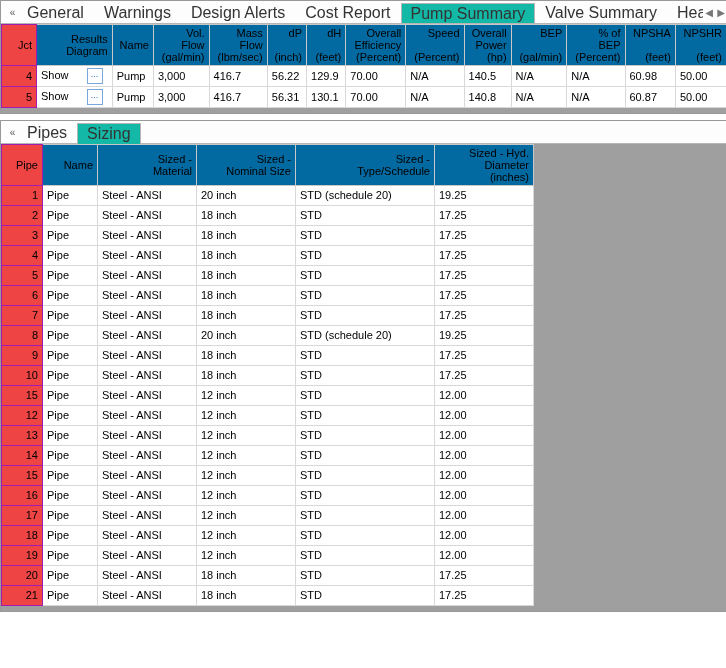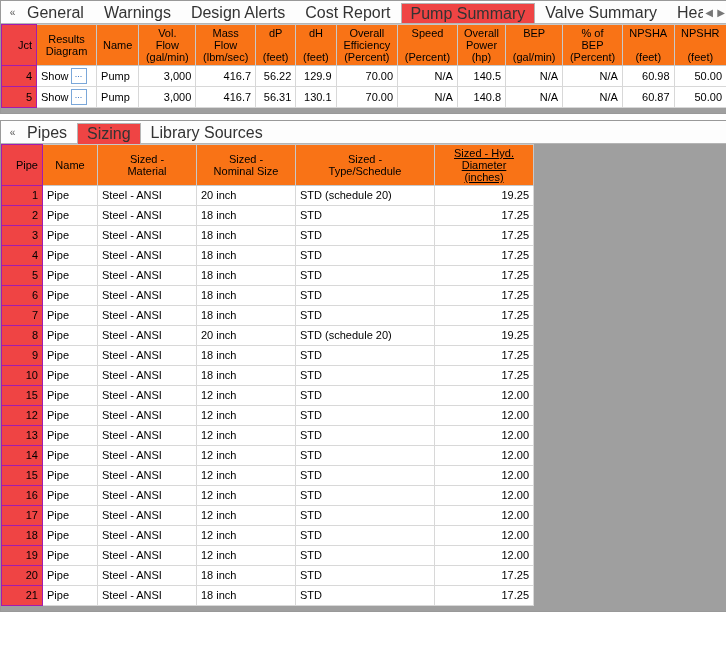--- a/index.html
+++ b/index.html
@@ -1,31 +1,31 @@
 <!DOCTYPE html>
 <html><head>
 <meta charset="utf-8">
 <style>
   html,body{margin:0;padding:0;font-family:"Segoe UI",Tahoma,Arial,sans-serif;font-size:11px;color:#000;background:#fff}
   .panel{width:726px;border:1px solid #999;margin-bottom:6px;background:#fff}
   .thickbar{height:5px;background:#9f9f9f}
   .tabstrip{display:flex;align-items:center;height:22px;border-bottom:1px solid #b5b5b5;background:#fdfdfd;padding-left:4px;user-select:none}
   .chevrons{width:12px;text-align:center;color:#555;font-size:10px;cursor:pointer;letter-spacing:-3px}
   .tab{padding:3px 9px 3px 9px;border:1px solid transparent;border-bottom:none;color:#333;cursor:pointer;white-space:nowrap;font-size:16px;line-height:14px}
-  .tab.active{border-color:#b5b5b5;background:#ef4444;position:relative;top:1px}
+  .tab.active{border-color:#b5b5b5;background:#14b8a6;position:relative;top:1px}
   .scrollarrow{width:12px;text-align:center;color:#777;font-size:10px;cursor:pointer}
   .tablewrap{overflow:auto;max-height:100px}
   .tablewrap2{overflow:auto;max-height:520px}
   table{border-collapse:collapse;width:100%}
-  th{background:#f97316;border:1px solid #c8c8c8;font-weight:400;text-align:center;padding:2px 4px;font-size:11px;line-height:12px;vertical-align:middle;color:#000;white-space:pre-line}
+  th{background:#0369a1;border:1px solid #c8c8c8;font-weight:400;text-align:right;padding:2px 4px;font-size:11px;line-height:12px;vertical-align:middle;color:#000;white-space:pre-line}
   th.rowhead, td.rowhead{background:#ef4444;border:1px solid #a21caf;text-align:right;width:26px}
   td{border:1px solid #d8d8d8;padding:2px 4px;font-size:11px;line-height:15px;white-space:nowrap}
   td.left{text-align:left}
-  td.right{text-align:right}
-  .showcell{display:flex;align-items:center;gap:2px}
+  td.right{}
+  .showcell{display:flex;align-items:flex-start;gap:18px}
   .showbtn{display:inline-block;width:14px;height:14px;border:1px solid #7aa7d9;background:#fff;color:#2a6ac0;text-align:center;line-height:11px;font-size:9px;cursor:pointer}
   .sizewrap{display:flex}
   .sizetable{flex:0 0 auto}
   .greyarea{flex:1 1 auto;background:#9f9f9f}
 </style>
 </head>
 <body>
 
 <div class="panel">
   <div class="tabstrip">
@@ -52,21 +52,21 @@
 Diagram</th>
             <th>Name</th>
             <th>Vol.
 Flow
 (gal/min)</th>
             <th>Mass
 Flow
 (lbm/sec)</th>
             <th>dP
 
-(feet)</th>
+(inch)</th>
             <th>dH
 
 (feet)</th>
             <th>Overall
 Efficiency
 (Percent)</th>
             <th>Speed
 
 (Percent)</th>
             <th>Overall
@@ -134,37 +134,36 @@
   </div>
   <div class="thickbar"></div>
 </div>
 
 <div class="panel">
   <div class="tabstrip">
     <span class="chevrons">«</span>
     <div id="bot-tabs" style="display:flex">
         <div class="tab">Pipes</div>
         <div class="tab active">Sizing</div>
-        <div class="tab">Library Sources</div>
       </div>
   </div>
   <div class="sizewrap">
     <div class="sizetable tablewrap2">
       <table>
         <thead>
             <tr id="bot-head">
               <th class="rowhead" style="width: 32px;">Pipe</th>
               <th style="width: 46px;">Name</th>
               <th style="width: 90px;">Sized -
 Material</th>
               <th style="width: 90px;">Sized -
 Nominal Size</th>
               <th style="width: 130px;">Sized -
 Type/Schedule</th>
-              <th style="width: 90px; text-decoration: underline;">Sized - Hyd.
+              <th style="width: 90px;">Sized - Hyd.
 Diameter
 (inches)</th>
             </tr>
           </thead>
         <tbody id="bot-body">
             <tr>
               <td class="rowhead">1</td>
               <td class="left">Pipe</td>
               <td class="left">Steel - ANSI</td>
               <td class="left">20 inch</td>

